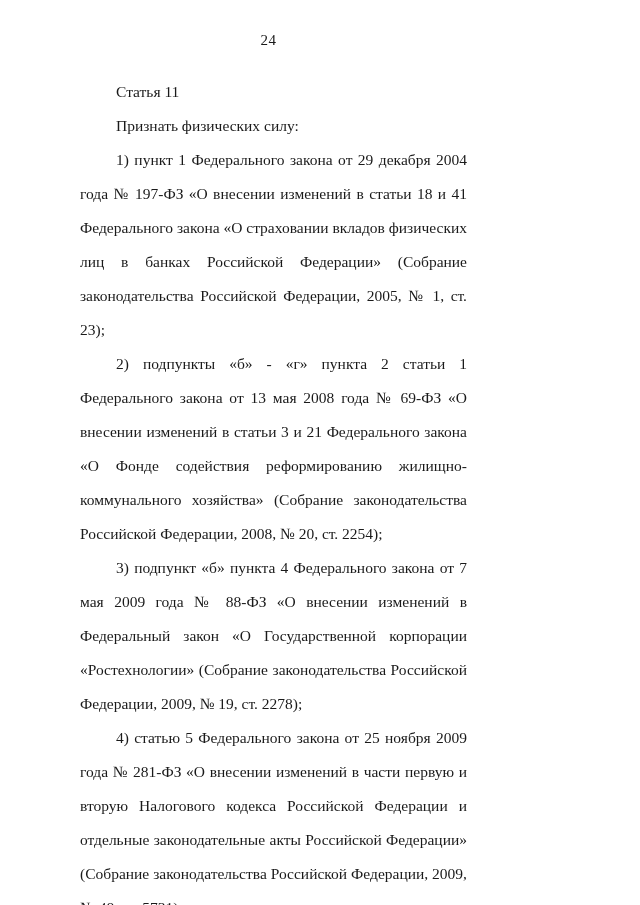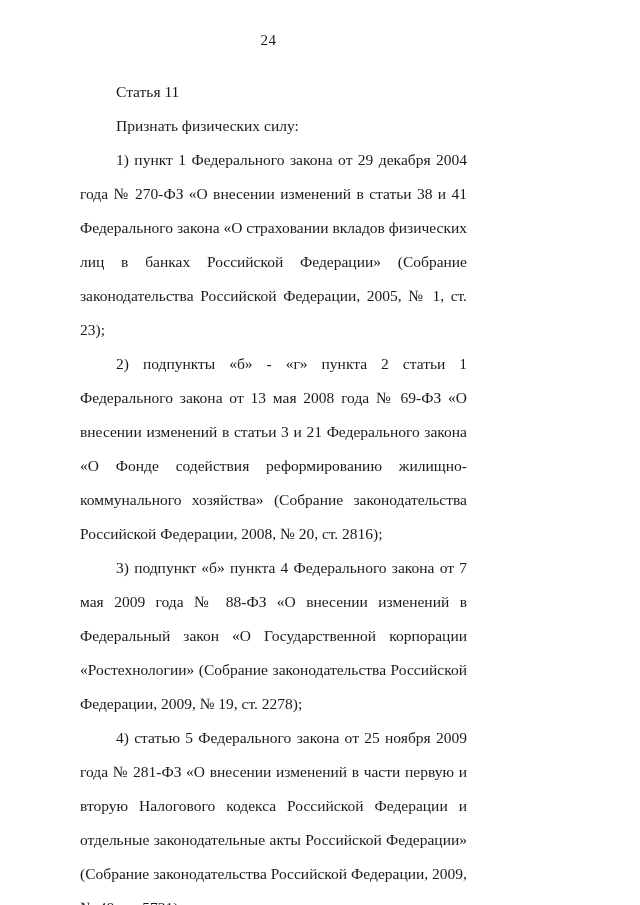--- a/index.html
+++ b/index.html
@@ -42,21 +42,21 @@
 <body>
 
 <div class="page">
   <div class="page-number">24</div>
 
   <div class="content">
     <p class="heading">Статья 11</p>
 
     <p>Признать физических силу:</p>
 
-    <p>1) пункт 1 Федерального закона от 29 декабря 2004 года № 270-ФЗ «О внесении изменений в статьи 38 и 41 Федерального закона «О страховании вкладов физических лиц в банках Российской Федерации» (Собрание законодательства Российской Федерации, 2005, № 1, ст. 23);</p>
+    <p>1) пункт 1 Федерального закона от 29 декабря 2004 года № 197-ФЗ «О внесении изменений в статьи 18 и 41 Федерального закона «О страховании вкладов физических лиц в банках Российской Федерации» (Собрание законодательства Российской Федерации, 2005, № 1, ст. 23);</p>
 
-    <p>2) подпункты «б» - «г» пункта 2 статьи 1 Федерального закона от 13 мая 2008 года № 69-ФЗ «О внесении изменений в статьи 3 и 21 Федерального закона «О Фонде содействия реформированию жилищно-коммунального хозяйства» (Собрание законодательства Российской Федерации, 2008, № 20, ст. 2816);</p>
+    <p>2) подпункты «б» - «г» пункта 2 статьи 1 Федерального закона от 13 мая 2008 года № 69-ФЗ «О внесении изменений в статьи 3 и 21 Федерального закона «О Фонде содействия реформированию жилищно-коммунального хозяйства» (Собрание законодательства Российской Федерации, 2008, № 20, ст. 2254);</p>
 
     <p>3) подпункт «б» пункта 4 Федерального закона от 7 мая 2009 года № 88-ФЗ «О внесении изменений в Федеральный закон «О Государственной корпорации «Ростехнологии» (Собрание законодательства Российской Федерации, 2009, № 19, ст. 2278);</p>
 
     <p>4) статью 5 Федерального закона от 25 ноября 2009 года № 281-ФЗ «О внесении изменений в части первую и вторую Налогового кодекса Российской Федерации и отдельные законодательные акты Российской Федерации» (Собрание законодательства Российской Федерации, 2009, № 48, ст. 5731).</p>
   </div>
 </div>
 
 </body></html>

